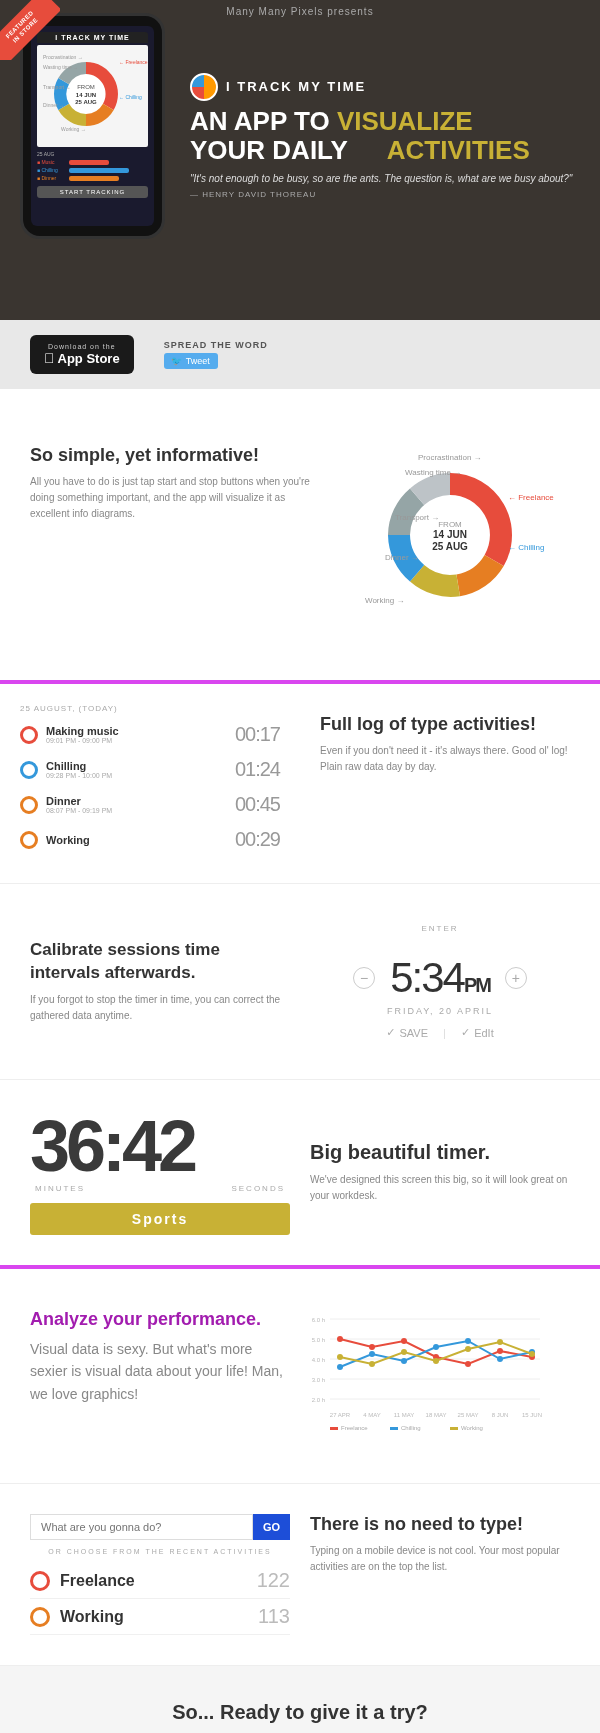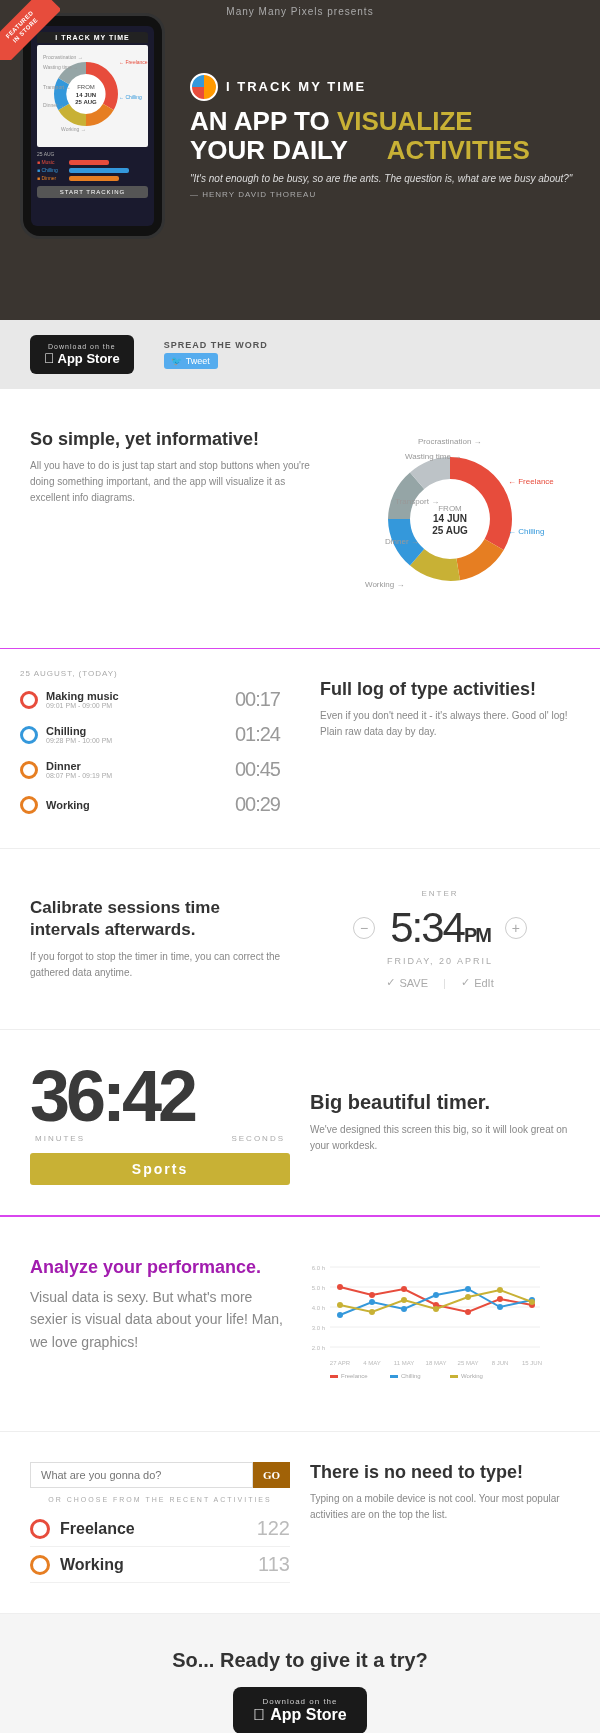--- a/index.html
+++ b/index.html
@@ -167,21 +167,21 @@
       font-size: 9px;
       padding: 3px 8px;
       border-radius: 3px;
       display: inline-flex;
       align-items: center;
       gap: 3px;
       margin-top: 3px;
     }
 
     
-    .section { padding: 40px 30px; border-bottom: 1px solid #d946ef; }
+    .section { padding: 56px 30px; border-bottom: 4px solid #d946ef; }
     .section-2col { display: flex; align-items: flex-start; gap: 20px; }
 
     
     .section-left h2 { font-size: 18px; color: #333; font-weight: 700; margin-bottom: 8px; }
     .section-left p { font-size: 10px; color: #888; line-height: 1.6; }
 
     
     .donut-wrapper { min-width: 230px; }
     .log-list { flex: 1; padding: 20px; }
     .log-date { font-size: 8px; color: #aaa; letter-spacing: 1px; margin-bottom: 10px; }
@@ -205,21 +205,21 @@
     .log-right { flex: 1; padding: 30px 20px; }
     .log-right h2 { font-size: 18px; color: #333; margin-bottom: 8px; }
     .log-right p { font-size: 10px; color: #888; line-height: 1.6; }
 
     
     .calibrate-section { display: flex; align-items: center; gap: 20px; padding: 40px 30px; border-bottom: 1px solid #eee; }
     .calibrate-left { flex: 1; }
     .calibrate-left h2 { font-size: 17px; color: #333; font-weight: 700; margin-bottom: 8px; line-height: 1.3; }
     .calibrate-left p { font-size: 10px; color: #888; line-height: 1.6; }
     .calibrate-right { flex: 1; display: flex; flex-direction: column; align-items: center; }
-    .enter-label { font-size: 8px; color: #aaa; letter-spacing: 2px; margin-bottom: 6px; }
+    .enter-label { font-size: 8px; color: #aaa; letter-spacing: 2px; margin-bottom: 21px; }
     .time-display {
       display: flex;
       align-items: center;
       gap: 15px;
       margin-bottom: 4px;
     }
     .time-btn {
       width: 22px; height: 22px;
       border-radius: 50%;
       border: 1px solid #ccc;
@@ -239,21 +239,21 @@
       display: flex;
       align-items: center;
       gap: 15px;
       font-size: 11px;
       color: #aaa;
     }
     .save-edit-btn { display: flex; align-items: center; gap: 4px; cursor: pointer; }
     .sep-line { color: #ddd; }
 
     
-    .timer-section { padding: 30px; display: flex; align-items: center; gap: 20px; border-bottom: 2px solid #d946ef; }
+    .timer-section { padding: 30px; display: flex; align-items: center; gap: 20px; border-bottom: 4px solid #d946ef; }
     .timer-left { flex: 1; }
     .timer-display {
       font-size: 72px;
       font-weight: 900;
       color: #3a3a3a;
       letter-spacing: -4px;
       line-height: 1;
     }
     .timer-labels {
       display: flex;
@@ -289,28 +289,27 @@
     .notype-left { flex: 1; }
     .input-row { display: flex; margin-bottom: 8px; }
     .activity-input {
       flex: 1;
       border: 1px solid #ddd;
       padding: 6px 10px;
       font-size: 11px;
       color: #aaa;
     }
     .go-btn {
-      background: #a16207;
+      background: #1d4ed8;
       color: #fff;
       padding: 5px 10px;
       font-size: 11px;
       font-weight: bold;
       border: none;
       cursor: pointer;
-      font-family: Liberation Serif, serif;
     }
     .or-choose { font-size: 7px; color: #aaa; letter-spacing: 2px; text-align: center; margin-bottom: 8px; text-transform: uppercase; }
     .recent-item {
       display: flex;
       align-items: center;
       gap: 10px;
       padding: 6px 0;
       border-bottom: 1px solid #f0f0f0;
     }
     .recent-circle { width: 20px; height: 20px; border-radius: 50%; border: 3px solid; }

